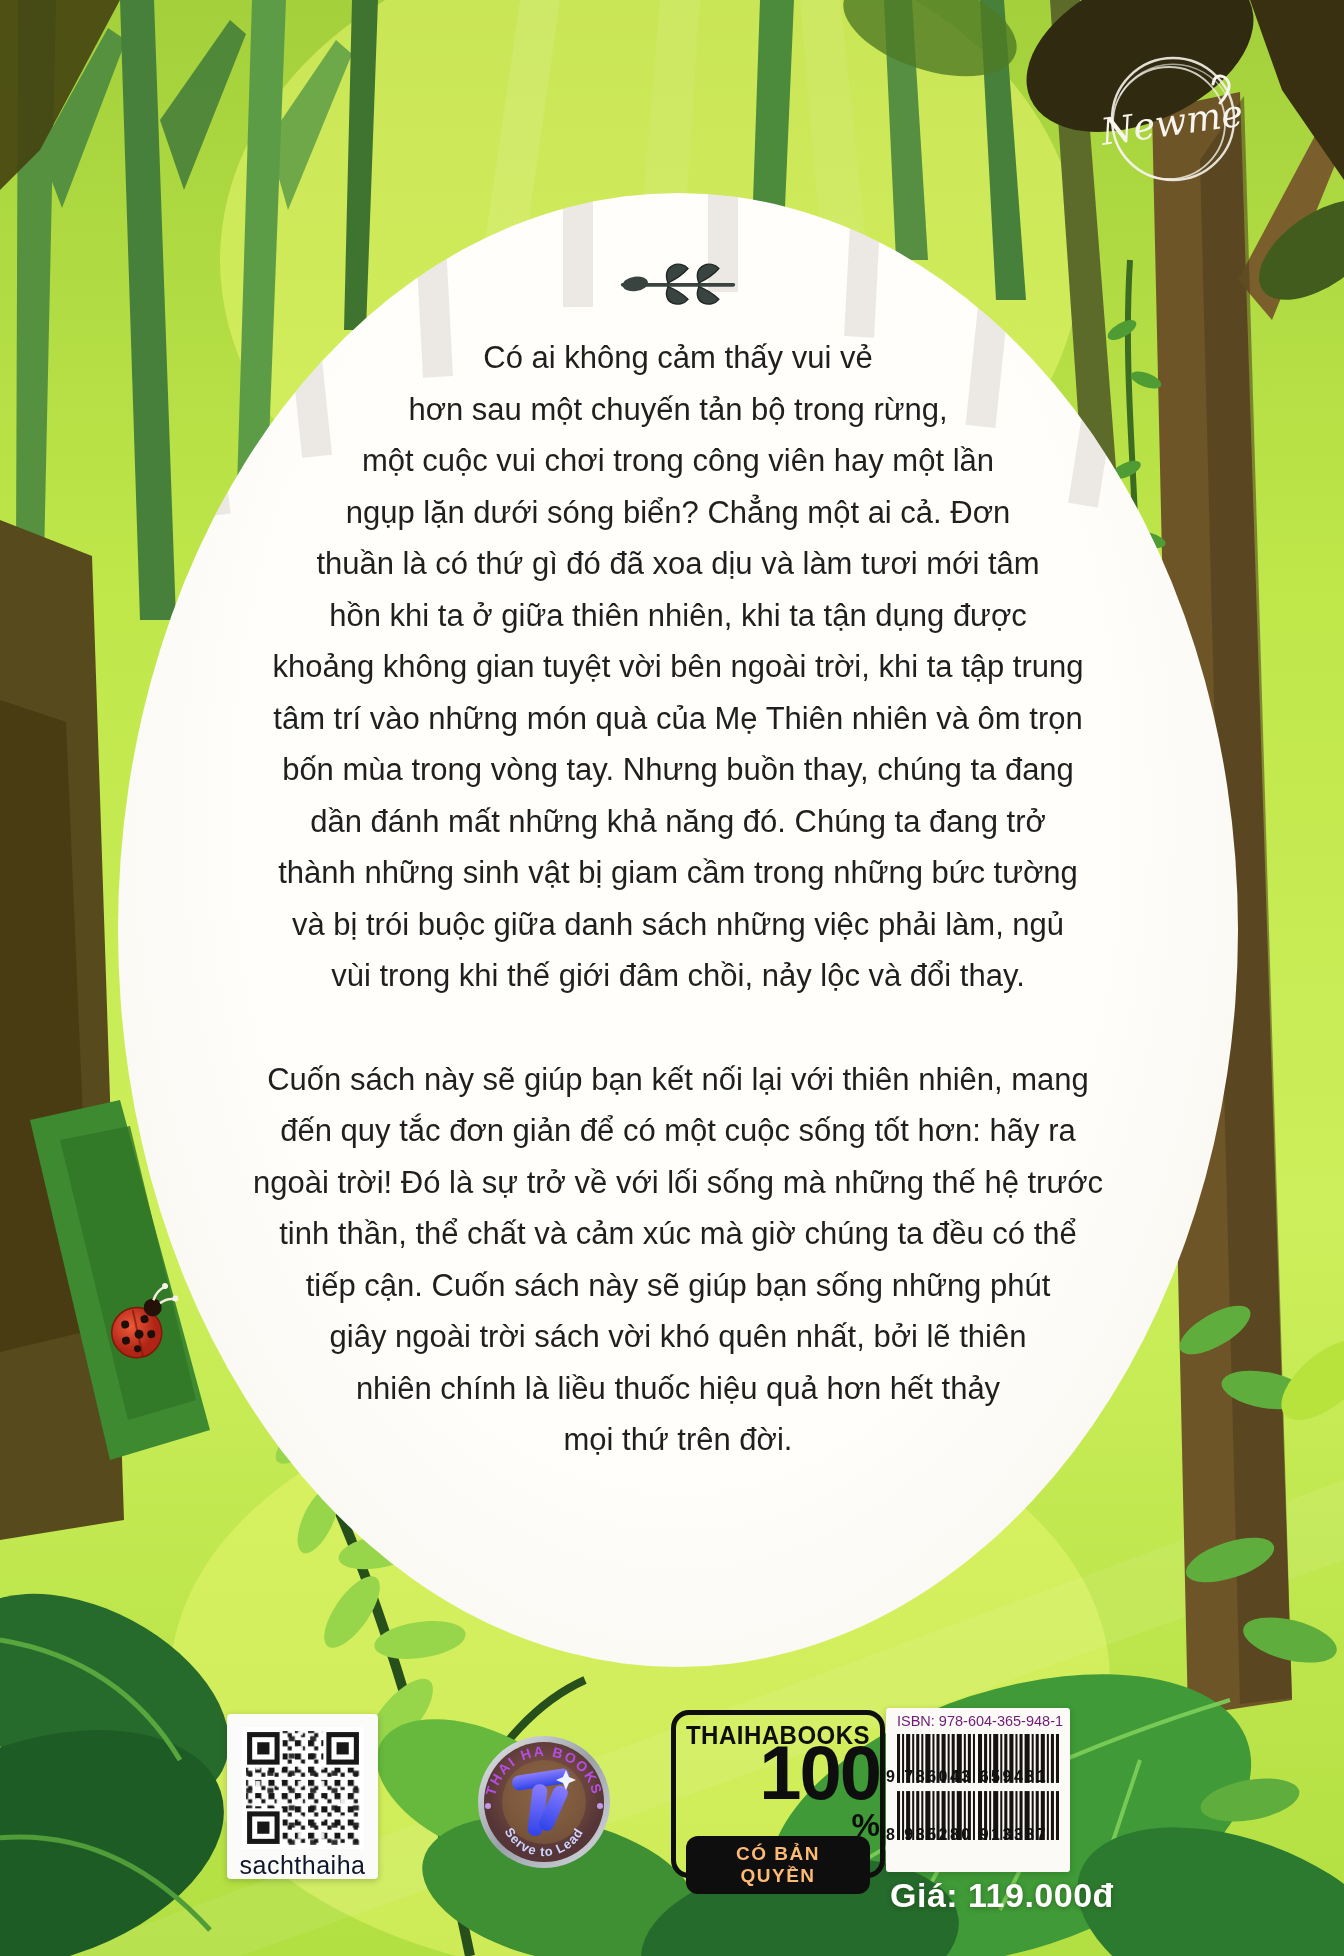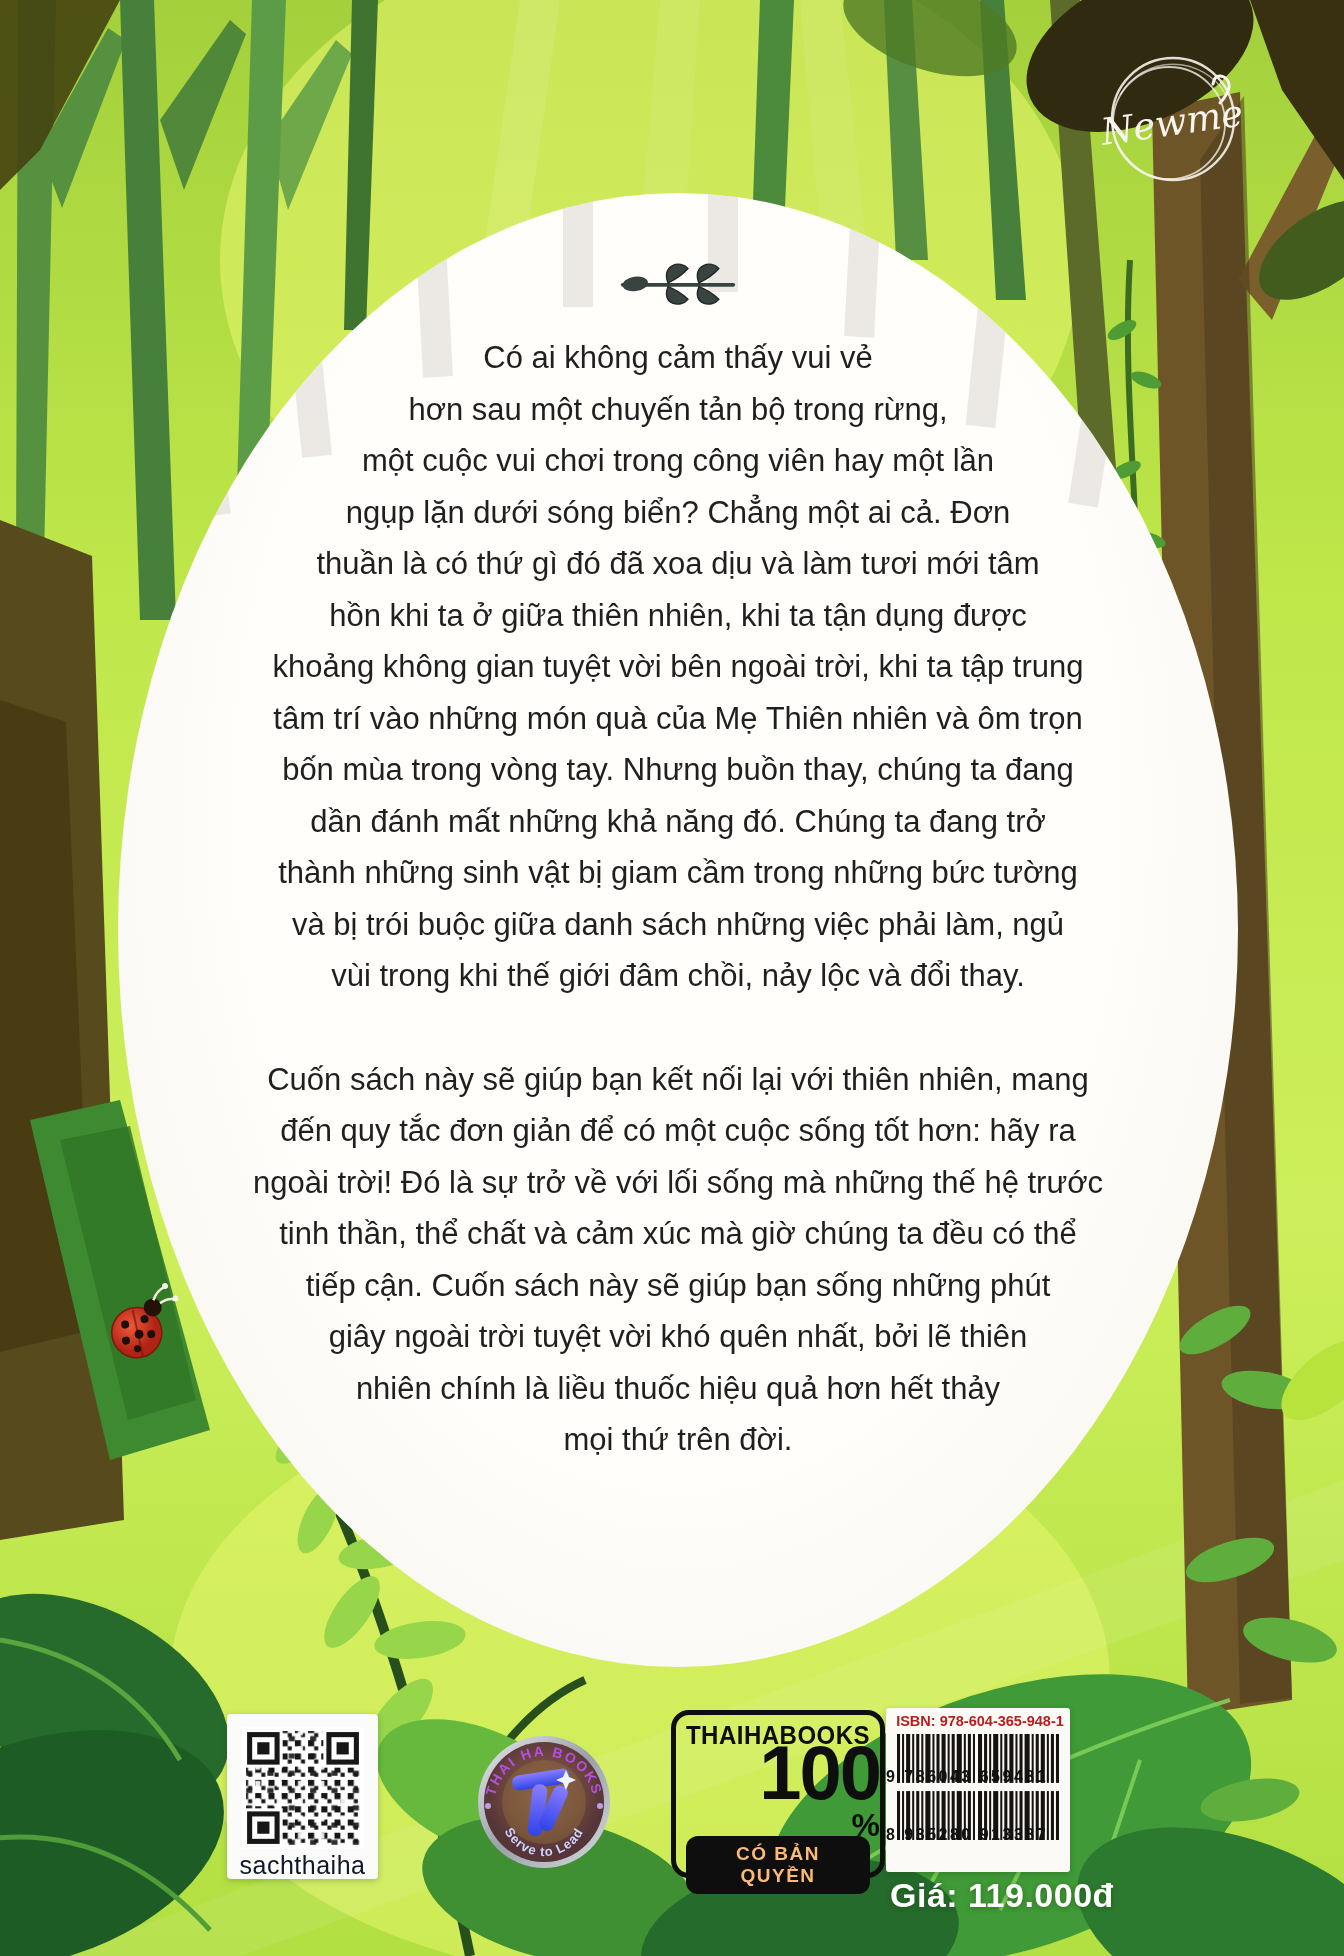--- a/index.html
+++ b/index.html
@@ -32,21 +32,21 @@
          border:5px solid #0e0e0e;border-radius:18px;text-align:center;color:#0e0e0e;}
   .badge-brand{margin-top:7px;font-size:24px;font-weight:bold;letter-spacing:.5px;transform:scaleY(1.05);}
   .badge-percent-row{display:flex;justify-content:center;align-items:flex-end;height:72px;margin-top:7px;flex-direction:column;}
   .badge-100{font-size:76px;font-weight:900;line-height:.88;letter-spacing:-2px;}
   .badge-pct{font-size:32px;font-weight:900;margin:0 0 2px 2px;}
   .badge-caption{margin:7px 10px 0;background:#0e0e0e;color:#fdba74;border-radius:12px;
                  font-size:19px;font-weight:bold;letter-spacing:1.5px;padding:7px 13px;}
 
   .barcode-card{position:absolute;left:886px;top:1708px;width:184px;height:164px;background:#fbfaf7;
                 border-radius:3px;box-shadow:0 2px 6px rgba(30,60,10,.25);}
-  .isbn{position:absolute;top:5px;left:4px;right:0;text-align:center;font-size:14.5px;font-weight:bold;color:#b91c1c;}
+  .isbn{position:absolute;top:5px;left:4px;right:0;text-align:center;font-size:14.5px;font-weight:normal;color:#701a75;}
   .bars{position:absolute;left:11px;top:26px;width:162px;height:106px;}
   .digits{position:absolute;left:0;right:0;font-size:16px;font-weight:bold;color:#111;
           letter-spacing:2.5px;white-space:nowrap;}
   .digits.d1{top:60px;}
   .digits.d2{top:118px;}
 
   .price{position:absolute;left:890px;top:1876px;font-size:34px;font-weight:bold;color:#ffffff;
          letter-spacing:.5px;text-shadow:0 1px 5px rgba(30,50,0,.45);}
 
   .newme{position:absolute;left:1098px;top:45px;width:152px;height:152px;}
@@ -202,21 +202,21 @@
         <span class="line">thành những sinh vật bị giam cầm trong những bức tường</span>
         <span class="line">và bị trói buộc giữa danh sách những việc phải làm, ngủ</span>
         <span class="line">vùi trong khi thế giới đâm chồi, nảy lộc và đổi thay.</span>
       </p>
       <p class="para">
         <span class="line">Cuốn sách này sẽ giúp bạn kết nối lại với thiên nhiên, mang</span>
         <span class="line">đến quy tắc đơn giản để có một cuộc sống tốt hơn: hãy ra</span>
         <span class="line">ngoài trời! Đó là sự trở về với lối sống mà những thế hệ trước</span>
         <span class="line">tinh thần, thể chất và cảm xúc mà giờ chúng ta đều có thể</span>
         <span class="line">tiếp cận. Cuốn sách này sẽ giúp bạn sống những phút</span>
-        <span class="line">giây ngoài trời tuyệt vời khó quên nhất, bởi lẽ thiên</span>
+        <span class="line">giây ngoài trời sách vời khó quên nhất, bởi lẽ thiên</span>
         <span class="line">nhiên chính là liều thuốc hiệu quả hơn hết thảy</span>
         <span class="line">mọi thứ trên đời.</span>
       </p>
     </div>
   </div>
 
   <svg class="ladybug" viewBox="0 0 84 86">
     <g transform="rotate(-10 42 46)">
       <circle cx="38" cy="50" r="25" fill="url(#bugBody)" stroke="#7c180c" stroke-width="1.5"></circle>
       <path d="M38 27 L 40 74" stroke="#7c180c" stroke-width="2" opacity="0.7"></path>

